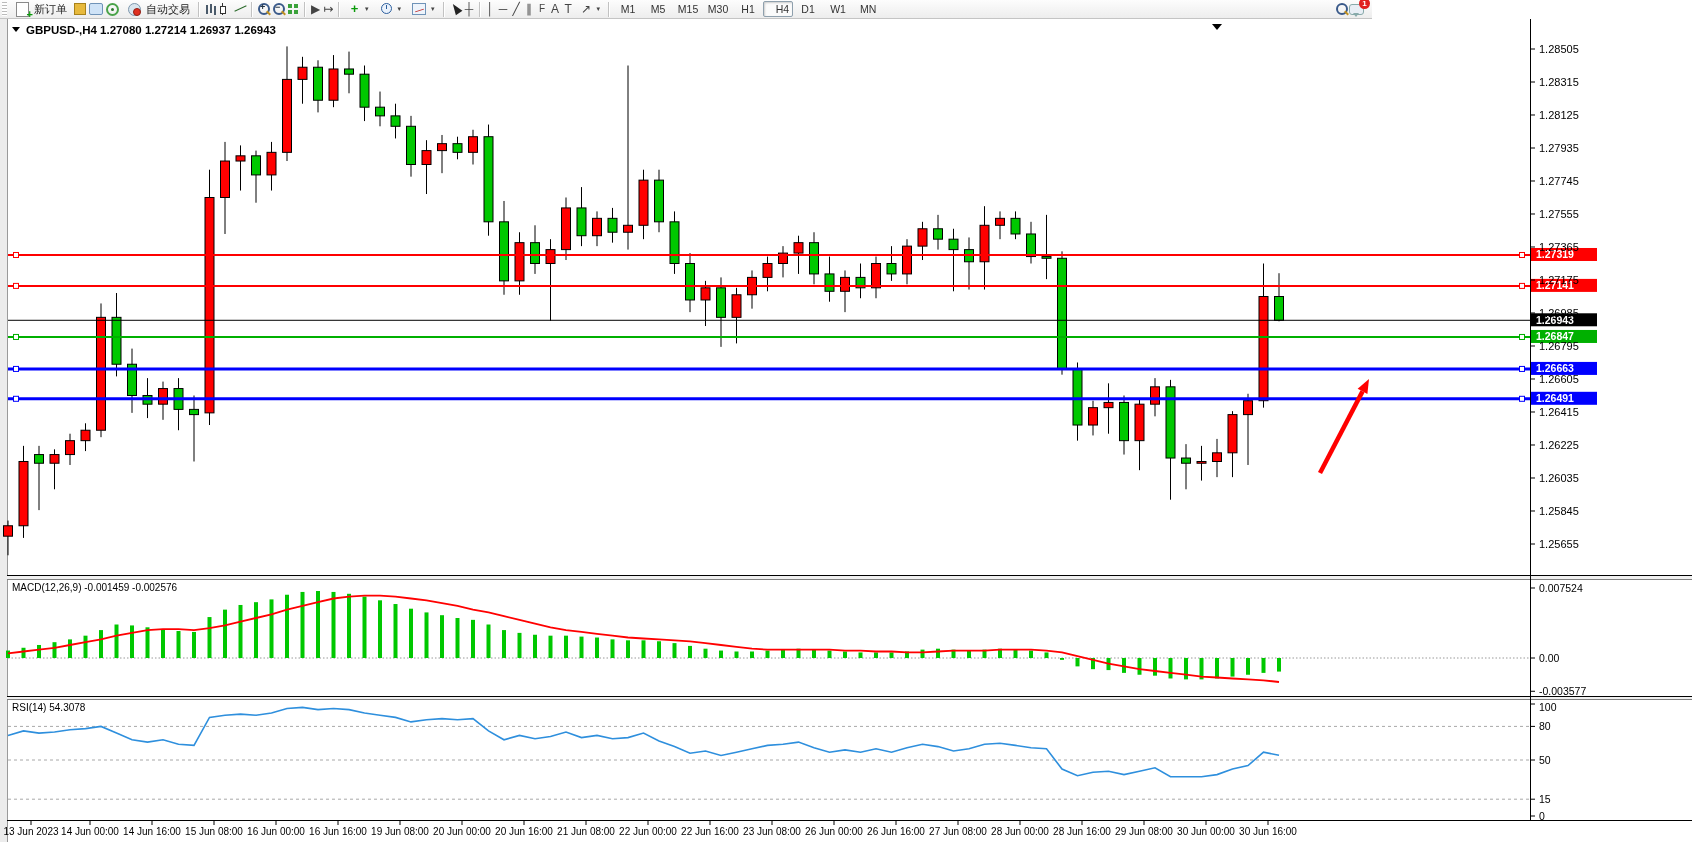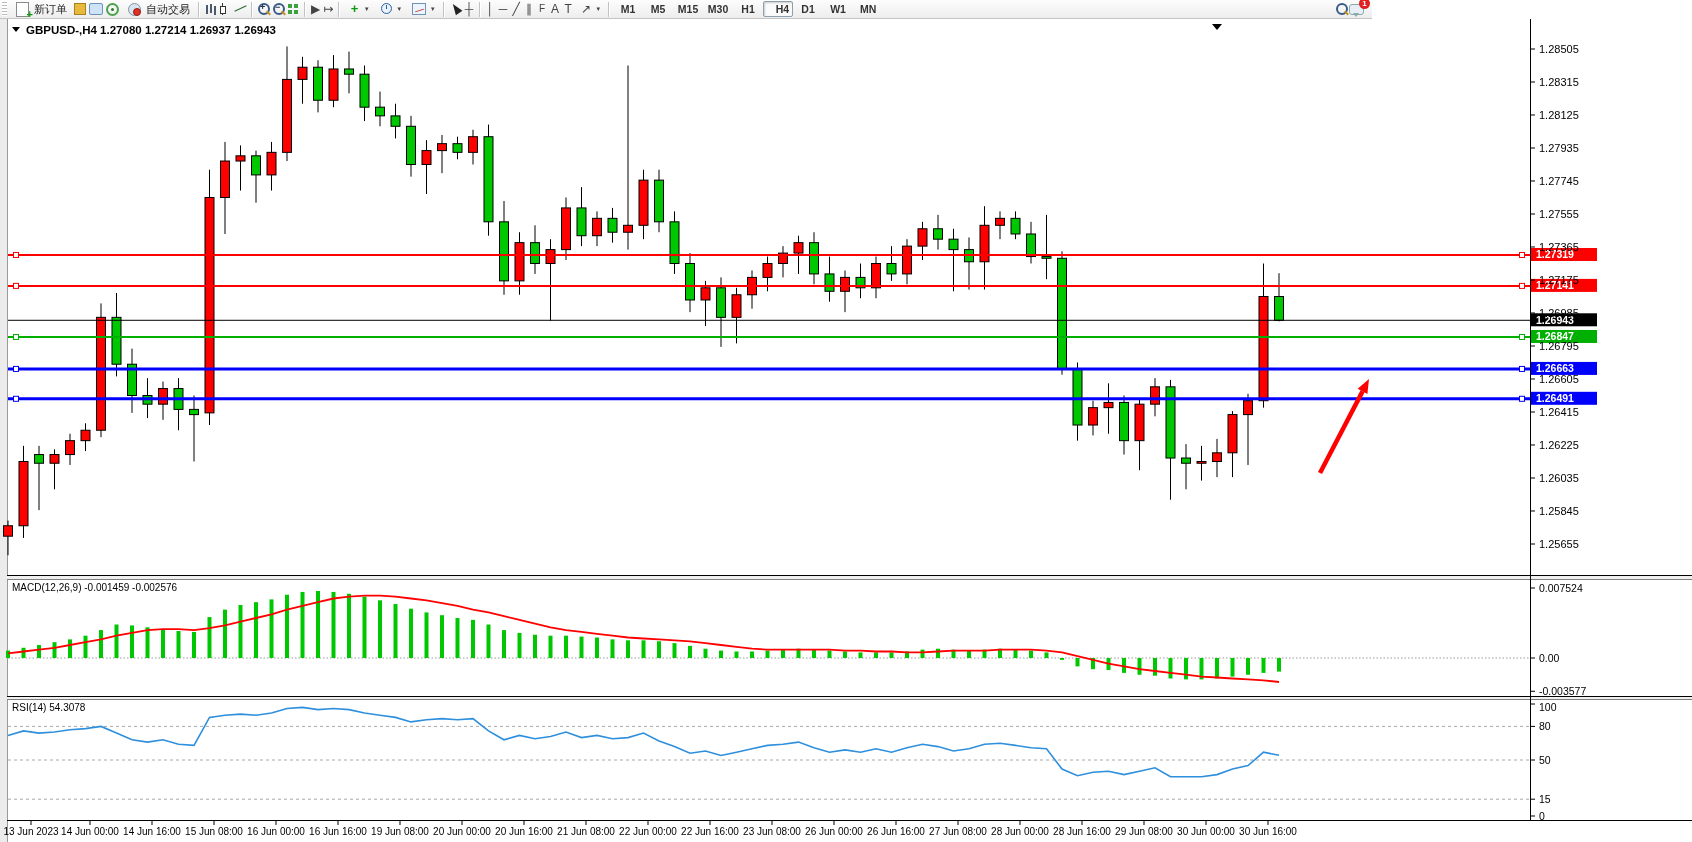--- a/index.html
+++ b/index.html
@@ -9,21 +9,21 @@
   
   .toolbar{position:absolute;left:0;top:0;width:1372px;height:19px;
     background:linear-gradient(#fdfdfd,#ededed);border-bottom:1px solid #c4c4c4;
     display:flex;align-items:center;font-size:11px;color:#222;z-index:5;box-sizing:border-box;}
   .grip{width:5px;height:14px;margin:0 2px;
     background:repeating-linear-gradient(#bbb 0 1px,#fff 1px 3px);}
   .sep{width:1px;height:15px;background:#c2c2c2;border-right:1px solid #fff;margin:0 3px;}
   .tbtn{display:flex;align-items:center;gap:3px;padding:1px 4px;border:1px solid transparent;
     border-radius:2px;cursor:default;white-space:nowrap;}
   .caret{font-size:7px;color:#444;margin-left:1px;}
-  .tf{min-width:22px;text-align:center;padding:1px 3px;font-size:10.5px;font-weight:bold;color:#333;
+  .tf{min-width:22px;text-align:center;padding:1px 3px;font-size:10.5px;font-weight:normal;color:#333;
       border:1px solid transparent;border-radius:2px;}
   .tf.active{background:#fbfbfb;border:1px solid #8fa0ad;box-shadow:inset 1px 1px 2px #ccc;text-align:right;}
   .spacer{flex:1;}
   
   .ic{display:inline-block;position:relative;width:15px;height:14px;}
   .ic-doc{width:11px;height:13px;background:#fff;border:1px solid #8a8a8a;margin:0 2px;}
   .ic-doc::after{content:"+";position:absolute;right:-5px;bottom:-4px;color:#0a9a0a;font-weight:bold;font-size:11px;}
   .ic-cube{width:10px;height:10px;background:#e7b93c;border:1px solid #a8821a;margin:2px;}
   .ic-mon{width:12px;height:10px;background:#cfe3f7;border:1px solid #6f93b8;border-radius:2px;margin:2px 1px;}
   .ic-sig{width:9px;height:9px;border:2px solid #4aa34a;border-radius:50%;margin:1px 2px;}

